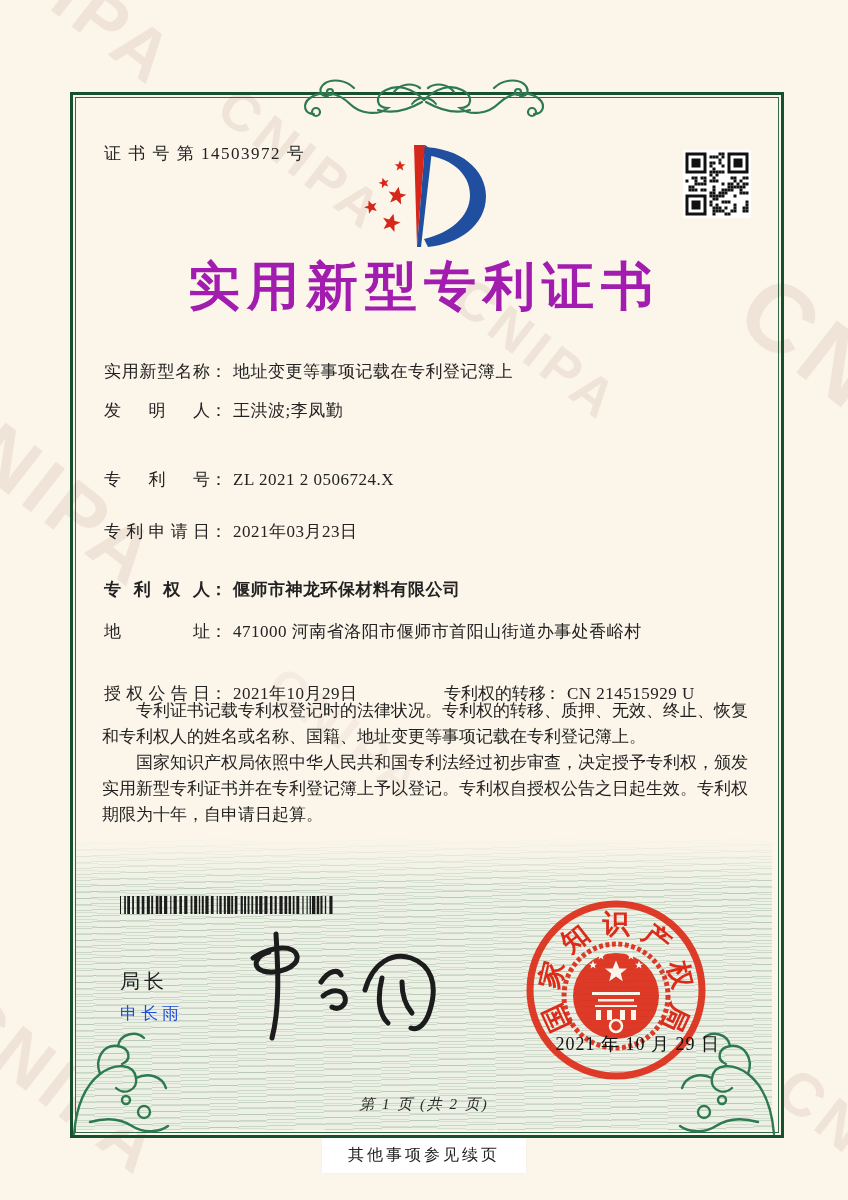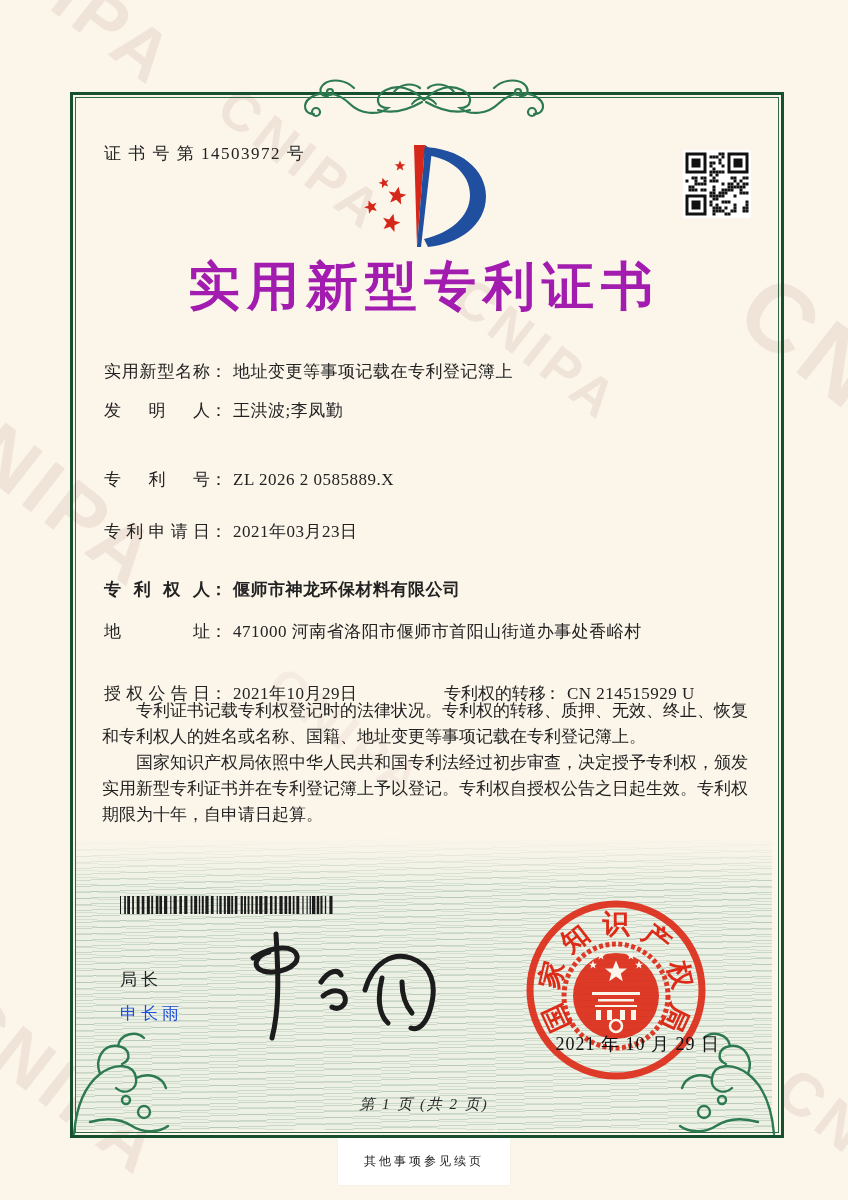--- a/index.html
+++ b/index.html
@@ -31,32 +31,32 @@
   .flabel{display:inline-block;width:106px;text-align:justify;text-align-last:justify;vertical-align:top;}
   .fcolon{display:inline-block;margin-right:6px;}
   .fvalue{letter-spacing:0.5px;}
   .fgroup2{position:absolute;left:340px;top:0;white-space:nowrap;}
   
   .body-text{position:absolute;left:102px;top:698px;width:646px;font-size:17px;line-height:26px;
              text-align:justify;z-index:5;color:#1f1f1f;}
   .body-text p{margin:0;text-indent:2em;}
   
   .barcode{position:absolute;left:120px;top:896px;width:216px;height:18px;z-index:5;}
-  .sig-title{position:absolute;left:120px;top:968px;font-size:17px;letter-spacing:4px;z-index:6;
+  .sig-title{position:absolute;left:120px;top:968px;font-size:20px;letter-spacing:4px;z-index:6;
              font-family:"Liberation Sans","DejaVu Sans",sans-serif;color:#222;}
   .sig-name{position:absolute;left:120px;top:1002px;font-size:17px;letter-spacing:4px;z-index:6;
             font-family:"Liberation Sans","DejaVu Sans",sans-serif;color:#1d4ed8;}
   .signature-svg{position:absolute;left:215px;top:926px;width:240px;height:120px;z-index:6;}
   .seal{position:absolute;left:522px;top:896px;width:188px;height:188px;z-index:5;}
   .seal-date{position:absolute;left:524px;top:1032px;width:196px;text-align:right;font-size:18px;
              color:#111;letter-spacing:1px;z-index:7;white-space:nowrap;}
   .page-info{position:absolute;left:74px;top:1095px;width:700px;text-align:center;font-size:15px;
              letter-spacing:2px;z-index:6;color:#2b2b2b;font-style:italic;}
   .cont-note{position:absolute;left:50%;transform:translateX(-50%);top:1138px;background:#ffffff;
-             padding:15px 26px;font-size:12px;letter-spacing:3px;z-index:6;color:#222;
+             padding:7px 26px;font-size:16px;letter-spacing:3px;z-index:6;color:#222;
              box-shadow:0 0 2px rgba(0,0,0,0.05);}
 </style>
 </head>
 <body>
 
 <div id="page">
 
   <div class="wm" style="font-size:72px;left:-55px;top:-48px;">CNIPA</div>
   <div class="wm" style="font-size:54px;left:205px;top:128px;">CNIPA</div>
   <div class="wm" style="font-size:54px;left:440px;top:318px;">CNIPA</div>
@@ -257,21 +257,21 @@
   <div class="title">实用新型专利证书</div>
 
   <div class="fields">
     <div class="frow" style="top:8px;">
       <span class="flabel">实用新型名称</span><span class="fcolon">：</span><span class="fvalue">地址变更等事项记载在专利登记簿上</span>
     </div>
     <div class="frow" style="top:47px;">
       <span class="flabel">发明人</span><span class="fcolon">：</span><span class="fvalue">王洪波;李凤勤</span>
     </div>
     <div class="frow" style="top:116px;">
-      <span class="flabel">专利号</span><span class="fcolon">：</span><span class="fvalue">ZL 2026 2 0585889.X</span>
+      <span class="flabel">专利号</span><span class="fcolon">：</span><span class="fvalue">ZL 2021 2 0506724.X</span>
     </div>
     <div class="frow" style="top:168px;">
       <span class="flabel">专利申请日</span><span class="fcolon">：</span><span class="fvalue">2021年03月23日</span>
     </div>
     <div class="frow" style="top:226px;font-weight:bold;">
       <span class="flabel">专利权人</span><span class="fcolon">：</span><span class="fvalue">偃师市神龙环保材料有限公司</span>
     </div>
     <div class="frow" style="top:268px;">
       <span class="flabel">地址</span><span class="fcolon">：</span><span class="fvalue">471000 河南省洛阳市偃师市首阳山街道办事处香峪村</span>
     </div>

